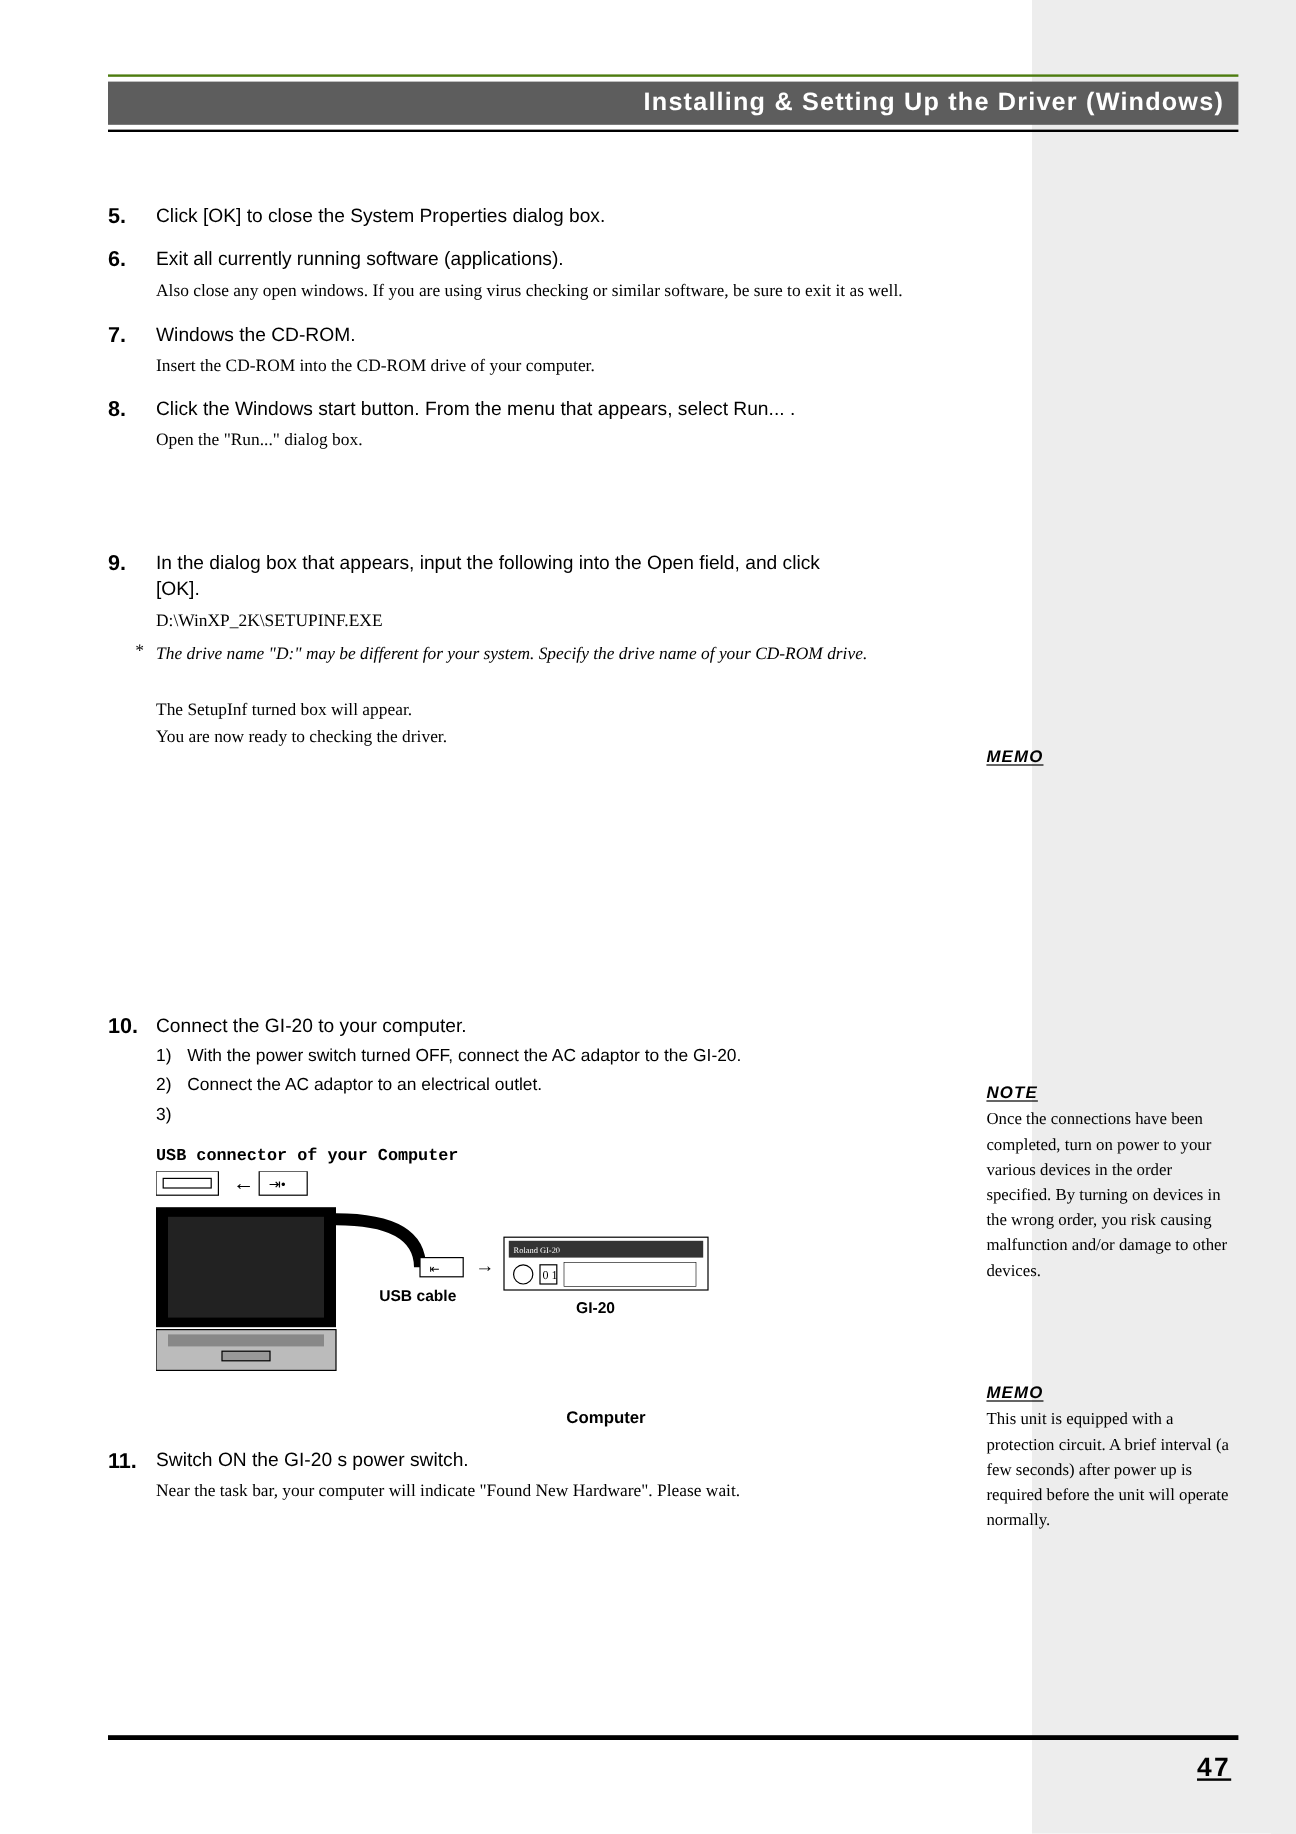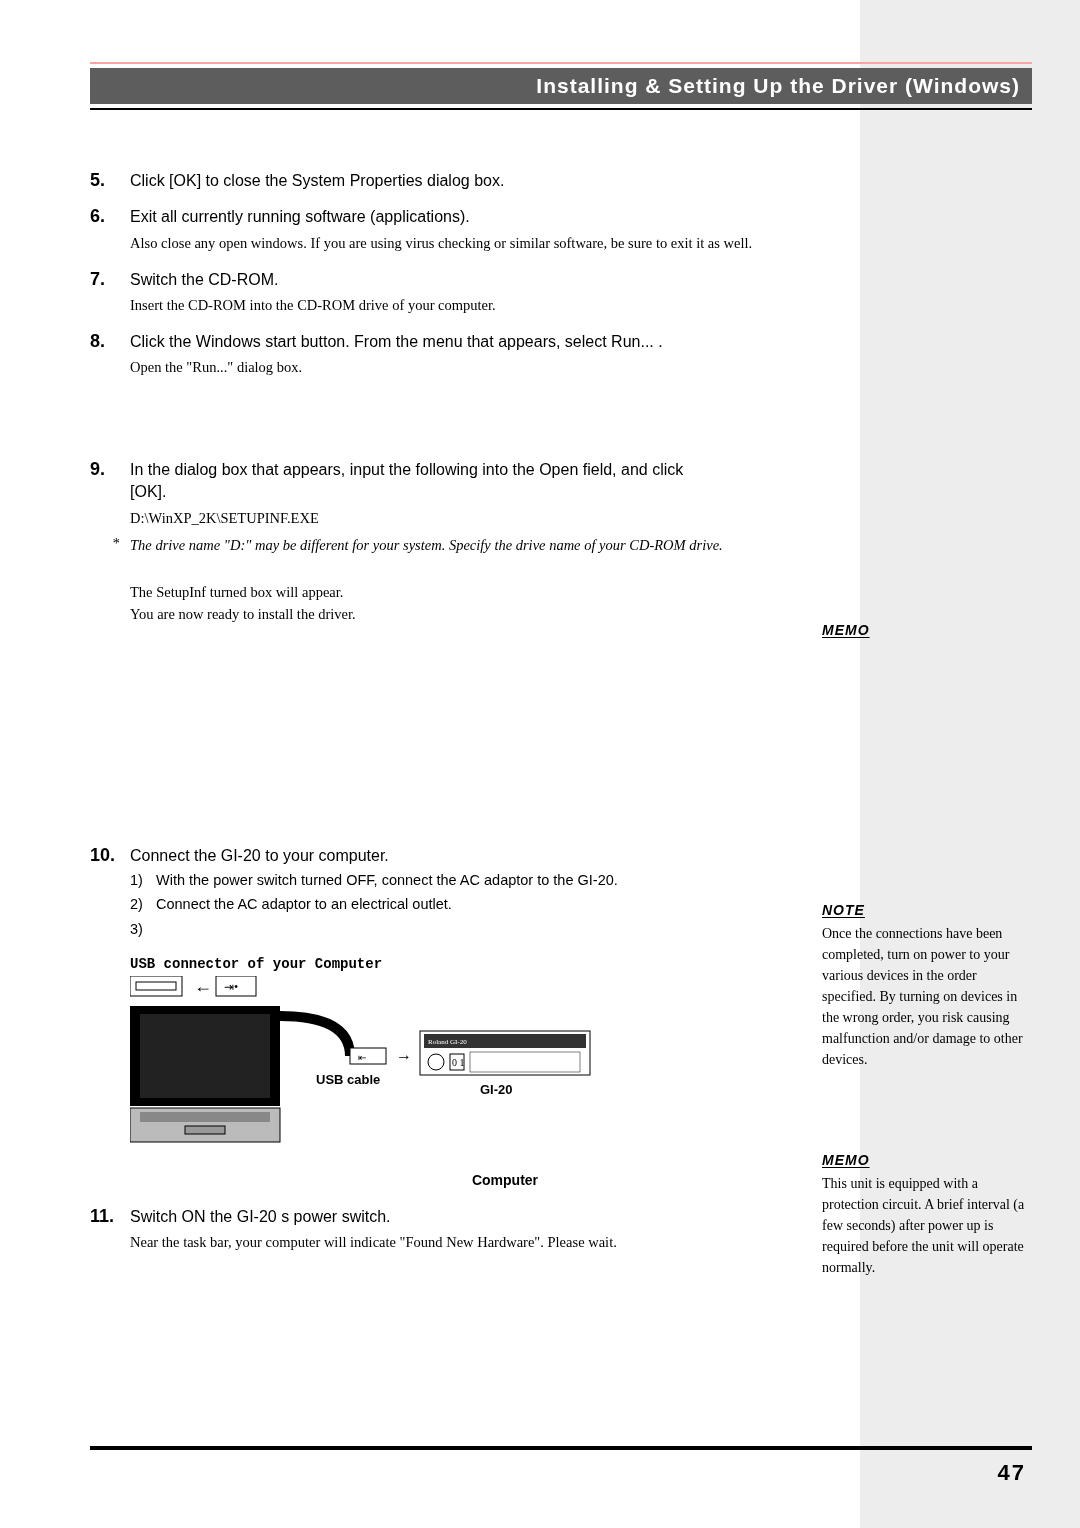--- a/index.html
+++ b/index.html
@@ -17,21 +17,21 @@
     right: 0;
     width: 220px;
     height: 100%;
     background: #ededed;
   }
   .section-title-bar {
     position: absolute;
     left: 90px;
     right: 48px;
     top: 62px;
-    border-top: 2px solid #fca5a5;
+    border-top: 2px solid #4d7c0f;
     border-bottom: 2px solid #000;
     padding: 0 0 4px 0;
   }
   .section-title-inner {
     background: #5d5d5d;
     color: #fff;
     font-family: Arial, Helvetica, sans-serif;
     font-weight: bold;
     font-size: 21px;
     letter-spacing: 1px;
@@ -144,20 +144,21 @@
     text-underline-offset: 2px;
   }
   .page-num {
     position: absolute;
     right: 54px;
     bottom: 42px;
     font-family: Arial, Helvetica, sans-serif;
     font-weight: bold;
     font-size: 22px;
     letter-spacing: 2px;
+    text-decoration: underline;
   }
   .bottom-rule {
     position: absolute;
     left: 90px;
     right: 48px;
     bottom: 78px;
     height: 4px;
     background: #000;
   }
 </style>
@@ -183,21 +184,21 @@
     <div class="step-num">6.</div>
     <div class="step-body">
       <div class="step-main">Exit all currently running software (applications).</div>
       <div class="step-sub">Also close any open windows. If you are using virus checking or similar software, be sure to exit it as well.</div>
     </div>
   </div>
 
   <div class="step">
     <div class="step-num">7.</div>
     <div class="step-body">
-      <div class="step-main">Switch the CD-ROM.</div>
+      <div class="step-main">Windows the CD-ROM.</div>
       <div class="step-sub">Insert the CD-ROM into the CD-ROM drive of your computer.</div>
     </div>
   </div>
 
   <div class="step">
     <div class="step-num">8.</div>
     <div class="step-body">
       <div class="step-main">Click the Windows  start  button. From the menu that appears, select  Run... .</div>
       <div class="step-sub">Open the "Run..." dialog box.</div>
     </div>
@@ -206,21 +207,21 @@
   <div class="step" style="margin-top:80px">
     <div class="step-num">9.</div>
     <div class="step-body">
       <div class="step-main" style="width:580px">In the dialog box that appears, input the following into the  Open  field, and click [OK].</div>
       <div class="step-sub">D:\WinXP_2K\SETUPINF.EXE</div>
       <div class="step-asterisk">
         <span class="ast">*</span>
         <span class="step-note" style="margin-top:0">The drive name "D:" may be different for your system. Specify the drive name of your CD-ROM drive.</span>
       </div>
       <div class="step-after">The SetupInf turned box will appear.</div>
-      <div class="step-sub" style="margin-top:0">You are now ready to install the driver.</div>
+      <div class="step-sub" style="margin-top:0">You are now ready to checking the driver.</div>
     </div>
   </div>
 
   <div class="step" style="margin-top:220px">
     <div class="step-num">10.</div>
     <div class="step-body">
       <div class="step-main">Connect the GI-20 to your computer.</div>
       <div class="substep">
           <span class="sn">1)</span>
           <span>With the power switch turned OFF, connect the AC adaptor to the GI-20.</span>

